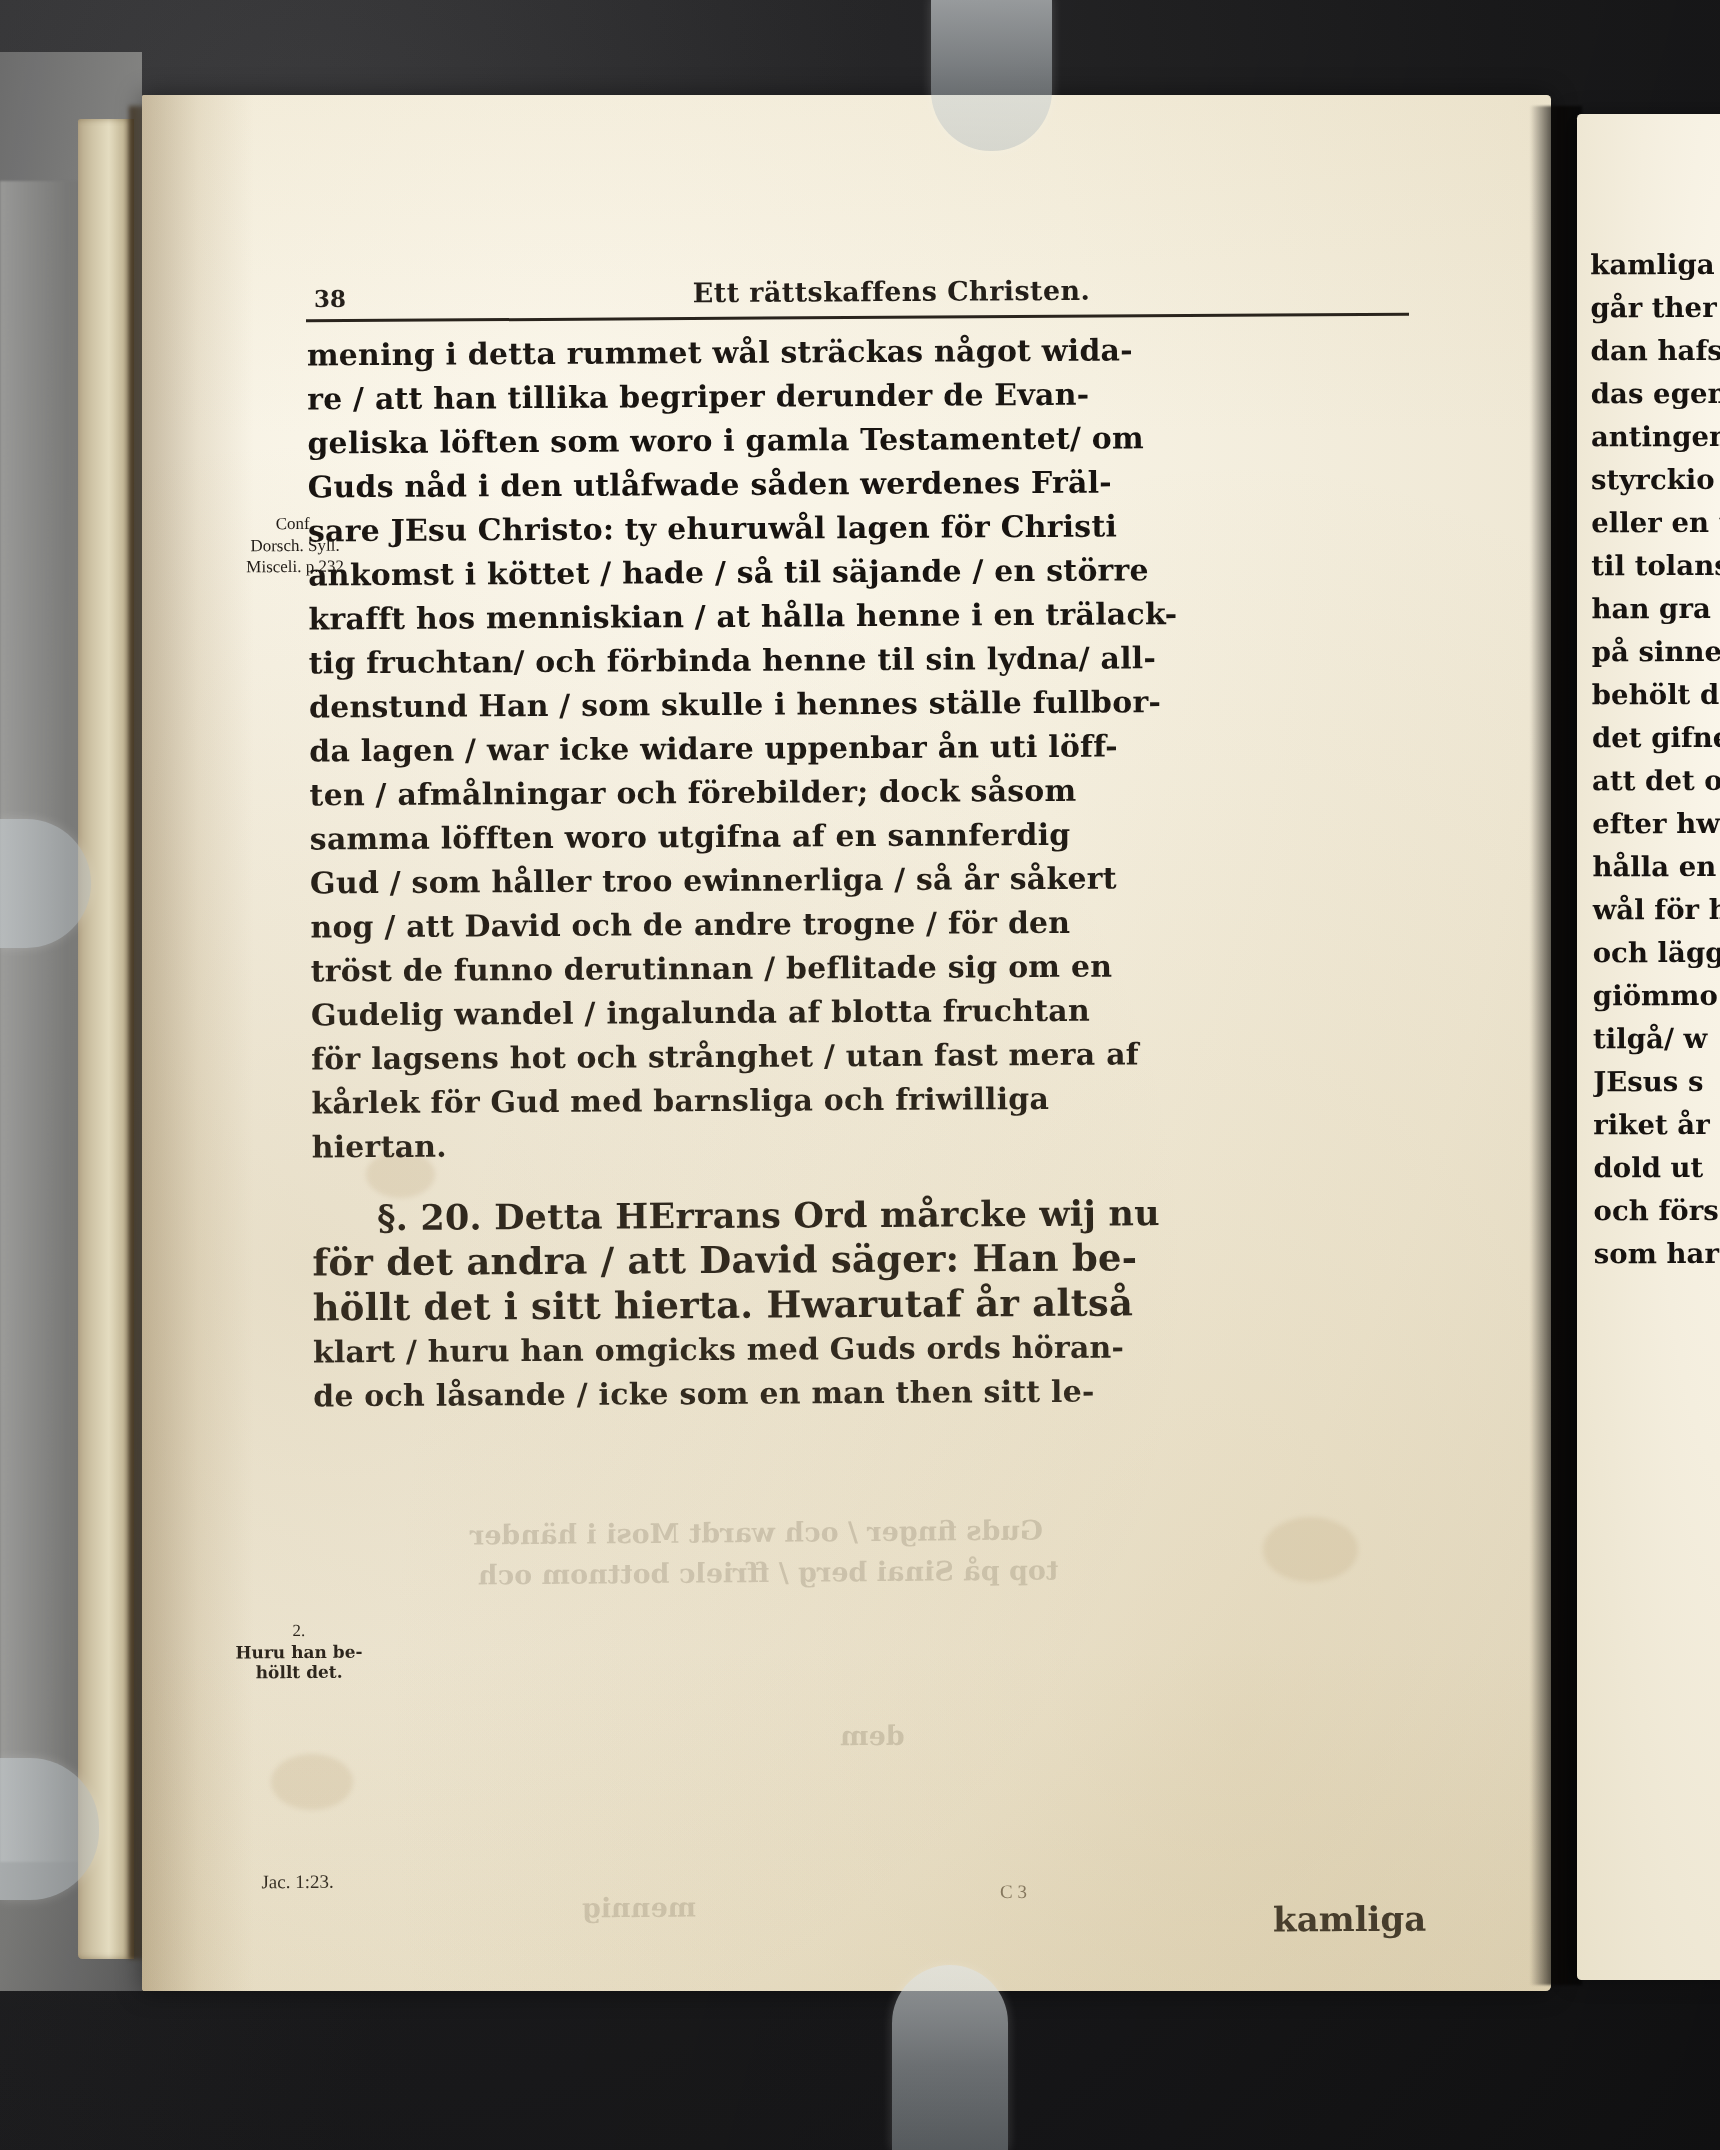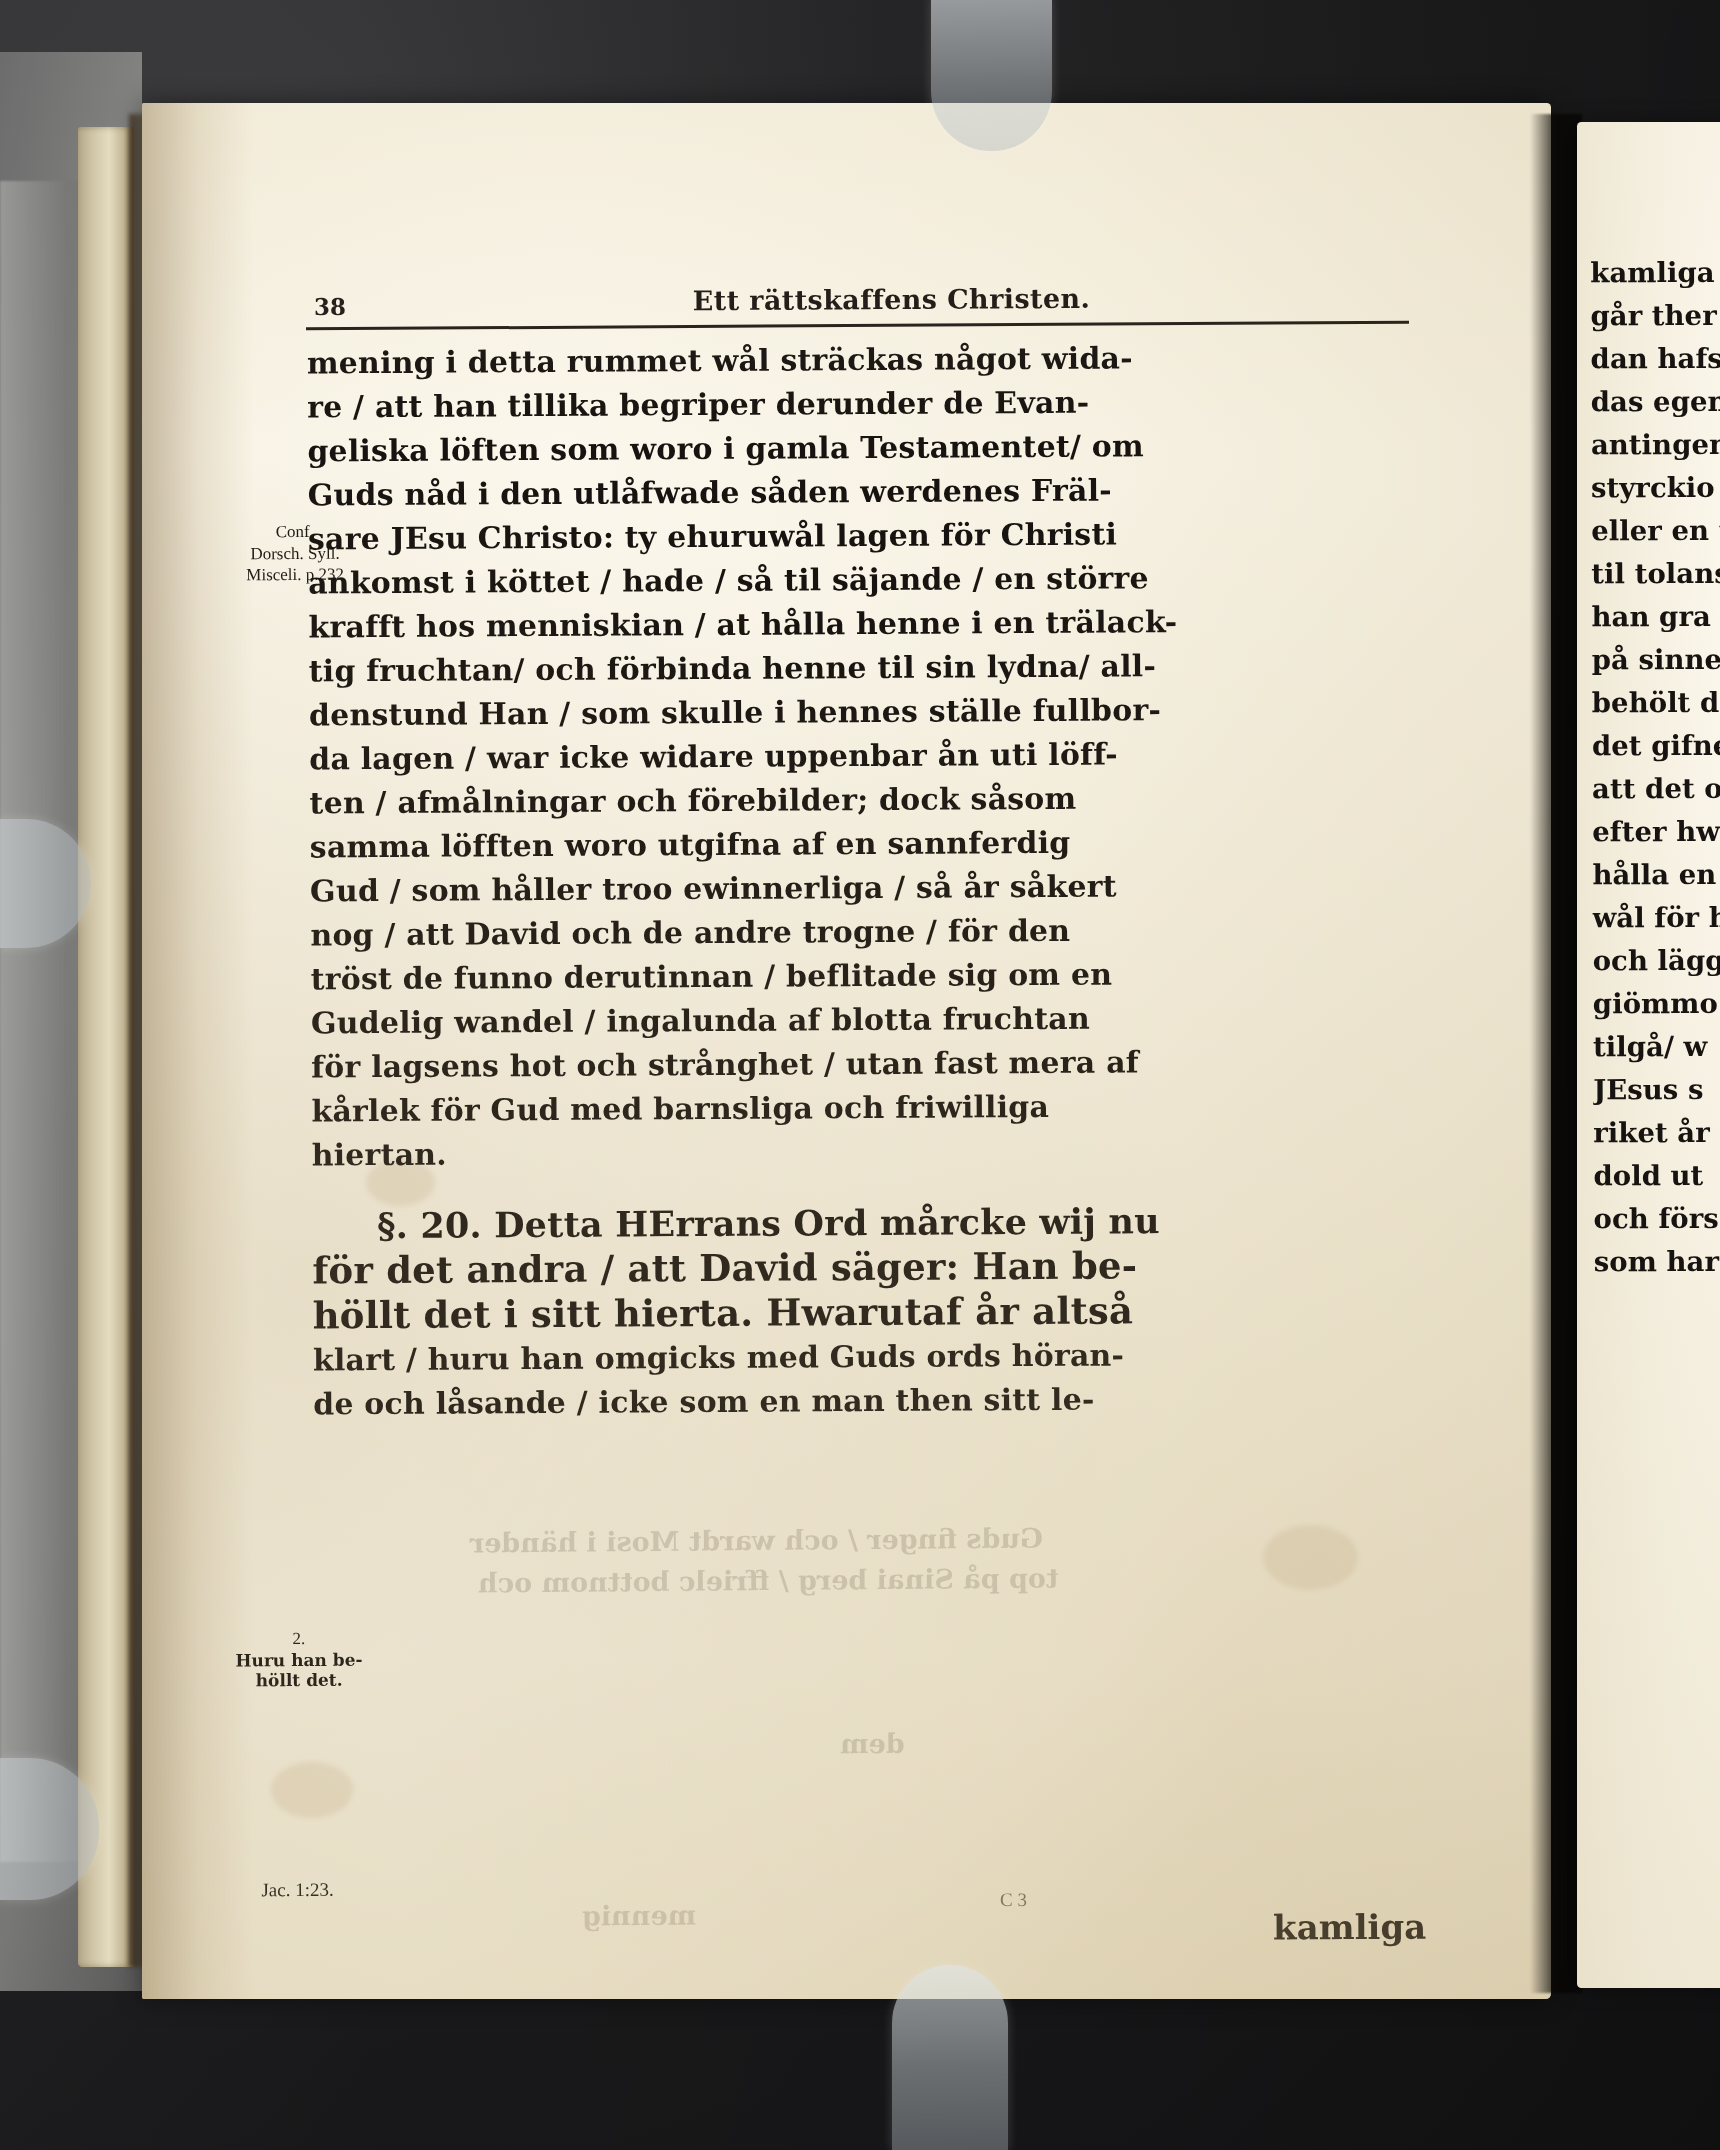--- a/index.html
+++ b/index.html
@@ -47,21 +47,21 @@
     width: 112px;
     height: 1681px;
     background: linear-gradient(90deg, rgba(160,160,158,0.85) 0%, rgba(120,120,118,0.7) 60%, rgba(90,90,90,0.2) 100%);
     filter: blur(0.9px);
   }
 
   
   #book {
     position: absolute;
     left: 69px;
-    top: 88px;
+    top: 80px;
     width: 1652px;
     height: 1939px;
   }
 
   
   #spine-edge {
     position: absolute;
     left: 8.6px;
     top: 39px;
     width: 56px;

